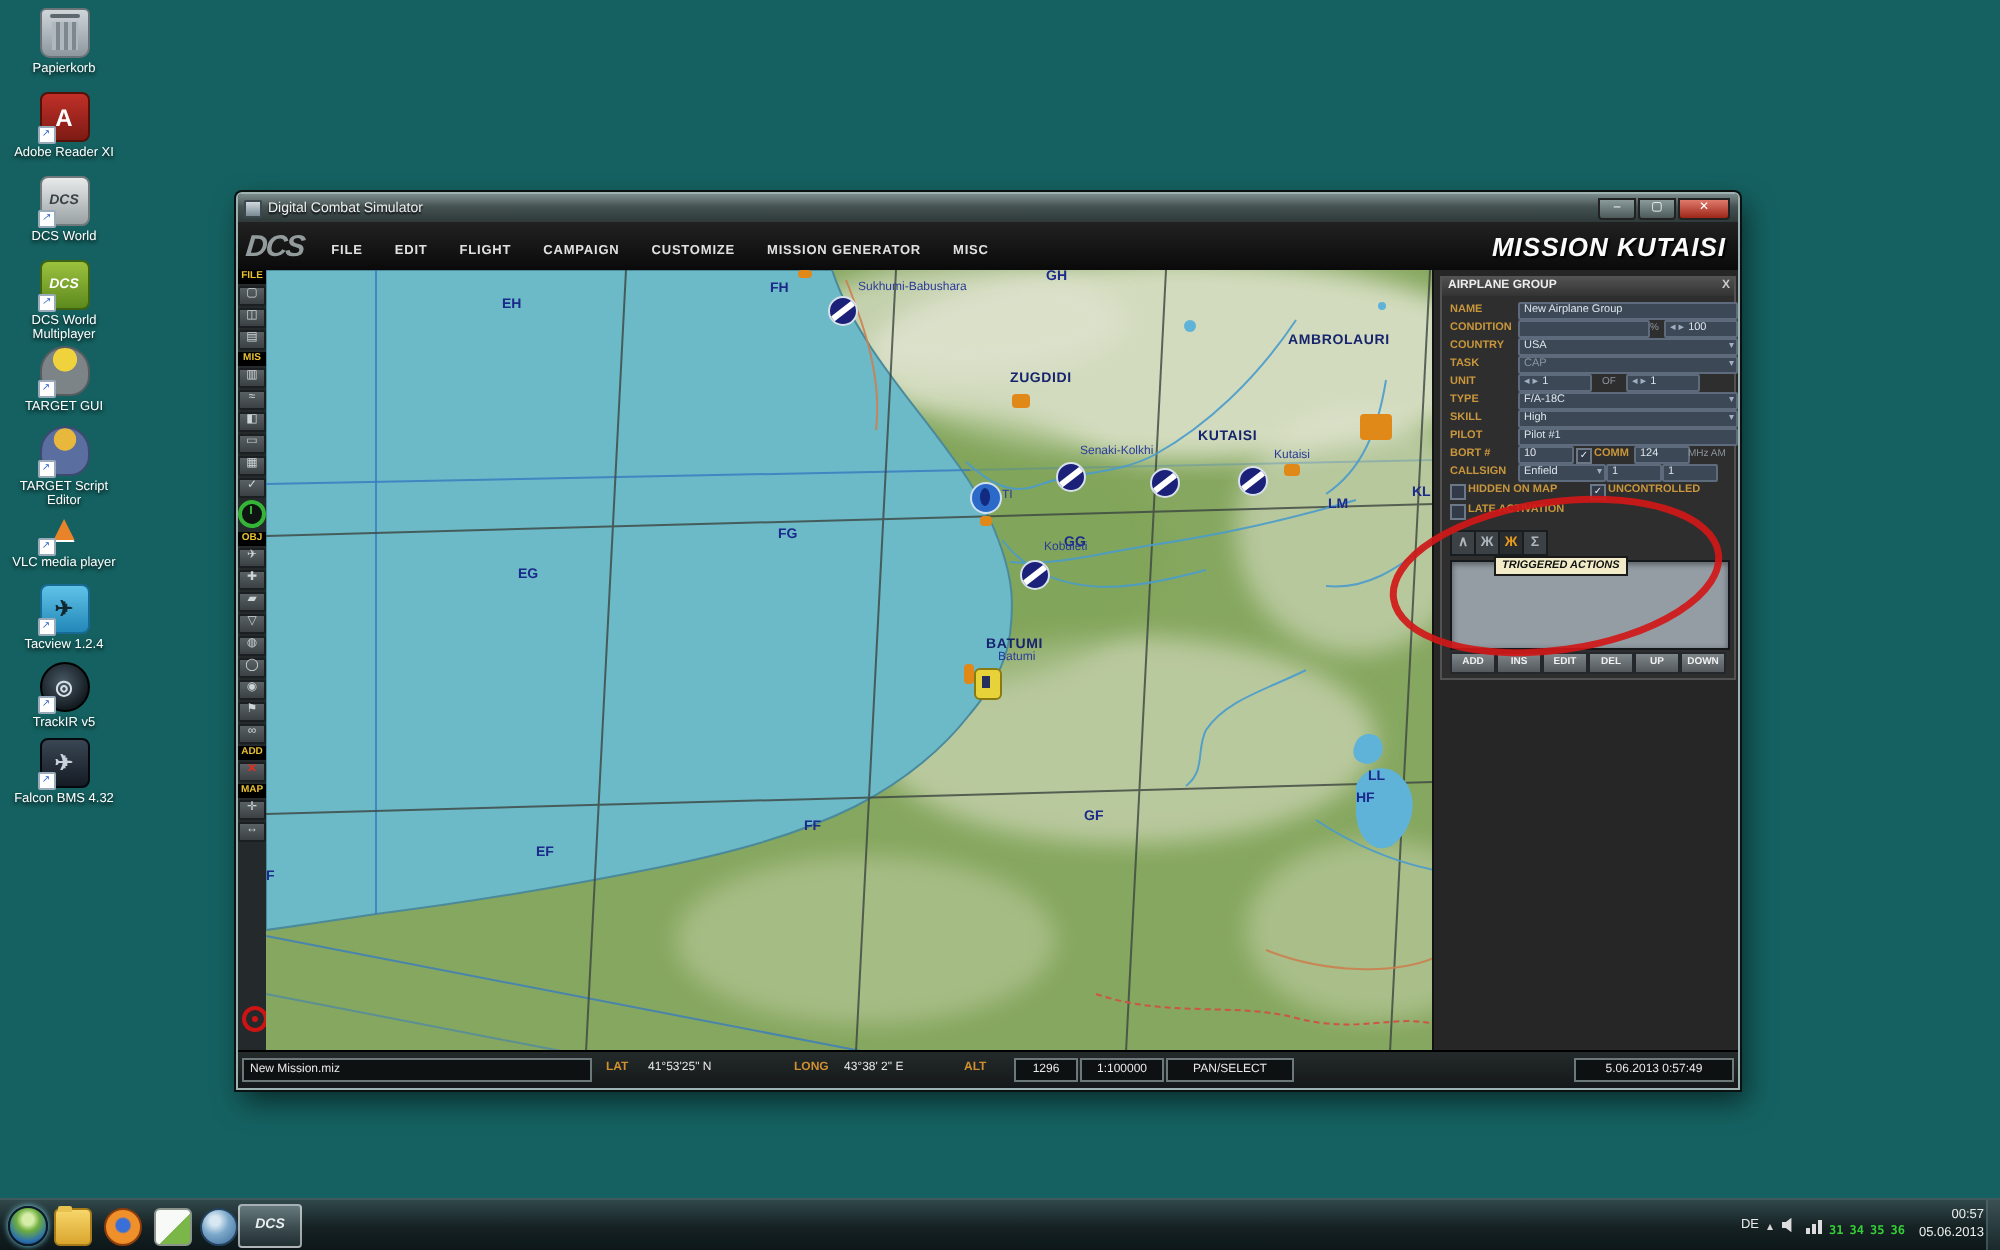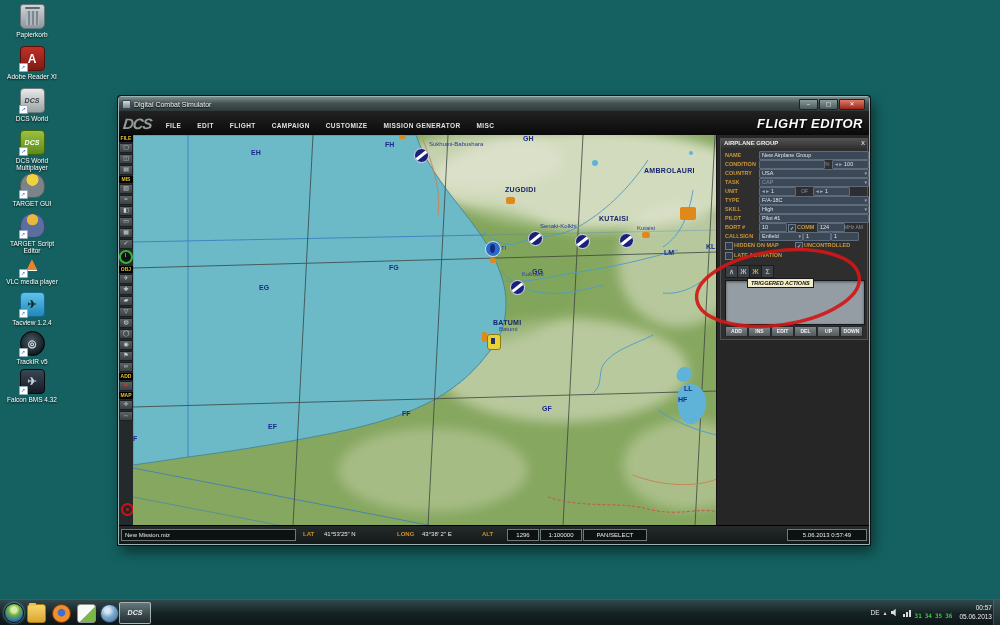--- a/index.html
+++ b/index.html
@@ -221,21 +221,21 @@
       <span id="win-btns">
         <span class="wbtn">–</span>
         <span class="wbtn">▢</span>
         <span class="wbtn close">✕</span>
       </span>
     </div>
 
     <div id="menubar">
       <span id="dcs-logo">DCS</span>
       <span id="menu-items"><span class="menu-item">FILE</span><span class="menu-item">EDIT</span><span class="menu-item">FLIGHT</span><span class="menu-item">CAMPAIGN</span><span class="menu-item">CUSTOMIZE</span><span class="menu-item">MISSION GENERATOR</span><span class="menu-item">MISC</span></span>
-      <span id="editor-title">FLIGHT EDITOR</span>
+      <span id="editor-title">MISSION KUTAISI</span>
     </div>
 
     <div id="work">
       <div id="ltoolbar">
           <div class="tb-lbl">FILE</div>
           <div class="tb-ic">▢</div>
           <div class="tb-ic">◫</div>
           <div class="tb-ic">▤</div>
           <div class="tb-lbl">MIS</div>
           <div class="tb-ic">▥</div>

